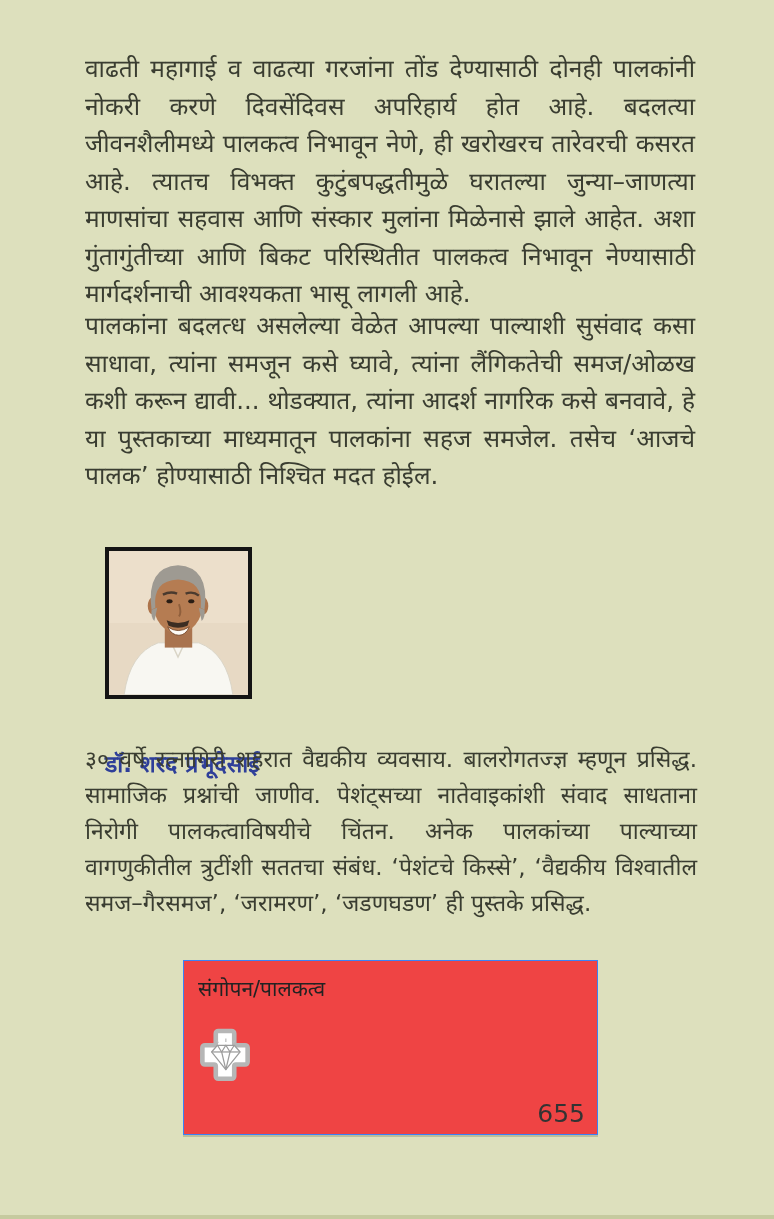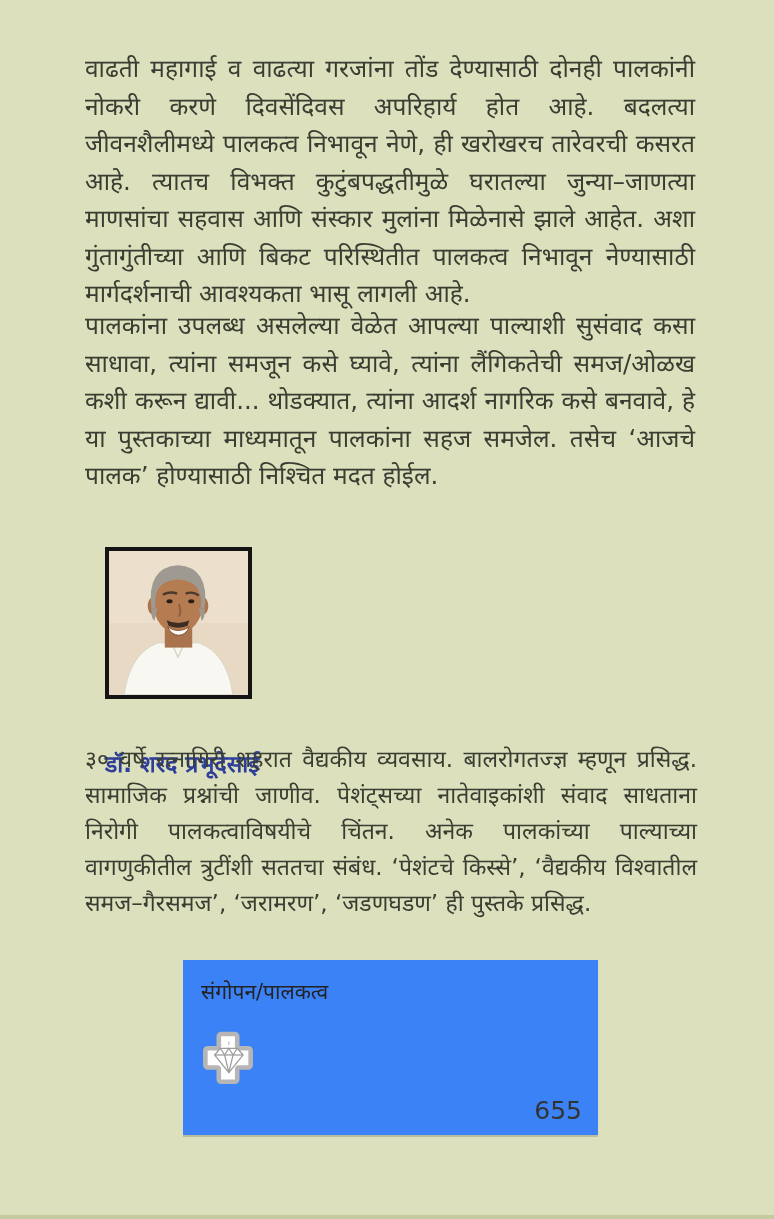--- a/index.html
+++ b/index.html
@@ -65,22 +65,22 @@
     color: #3a3d31;
     text-align: justify;
   }
 
   .pub-box {
     position: absolute;
     left: 183px;
     top: 960px;
     width: 415px;
     height: 175px;
-    background: #3b82f6;
-    border: 4px solid #3b82f6;
+    background: #ef4444;
+    border: 1px solid #3b82f6;
     box-shadow: 0 2px 0 rgba(120,125,100,0.35);
   }
   .pub-category {
     position: absolute;
     left: 14px;
     top: 13px;
     font-size: 21px;
     color: #222222;
   }
   .logo-row {
@@ -129,21 +129,21 @@
     text-align: center;
   }
 </style>
 </head>
 <body>
 
 <div class="page">
 
   <p class="blurb-para p1">वाढती महागाई व वाढत्या गरजांना तोंड देण्यासाठी दोनही पालकांनी नोकरी करणे दिवसेंदिवस अपरिहार्य होत आहे. बदलत्या जीवनशैलीमध्ये पालकत्व निभावून नेणे, ही खरोखरच तारेवरची कसरत आहे. त्यातच विभक्त कुटुंबपद्धतीमुळे घरातल्या जुन्या–जाणत्या माणसांचा सहवास आणि संस्कार मुलांना मिळेनासे झाले आहेत. अशा गुंतागुंतीच्या आणि बिकट परिस्थितीत पालकत्व निभावून नेण्यासाठी मार्गदर्शनाची आवश्यकता भासू लागली आहे.</p>
 
-  <p class="blurb-para p2">पालकांना उपलब्ध असलेल्या वेळेत आपल्या पाल्याशी सुसंवाद कसा साधावा, त्यांना समजून कसे घ्यावे, त्यांना लैंगिकतेची समज/ओळख कशी करून द्यावी... थोडक्यात, त्यांना आदर्श नागरिक कसे बनवावे, हे या पुस्तकाच्या माध्यमातून पालकांना सहज समजेल. तसेच ‘आजचे पालक’ होण्यासाठी निश्चित मदत होईल.</p>
+  <p class="blurb-para p2">पालकांना बदलत्ध असलेल्या वेळेत आपल्या पाल्याशी सुसंवाद कसा साधावा, त्यांना समजून कसे घ्यावे, त्यांना लैंगिकतेची समज/ओळख कशी करून द्यावी... थोडक्यात, त्यांना आदर्श नागरिक कसे बनवावे, हे या पुस्तकाच्या माध्यमातून पालकांना सहज समजेल. तसेच ‘आजचे पालक’ होण्यासाठी निश्चित मदत होईल.</p>
 
   <div class="author-photo">
     <svg viewBox="0 0 147 152">
       <rect width="147" height="152" fill="#e7d9c4"></rect>
       <rect width="147" height="76" fill="#ecdfcb"></rect>
 
       <path d="M16,152 Q22,108 52,97 L95,97 Q125,108 131,152 Z" fill="#f8f7f2" stroke="#d9d4c6" stroke-width="1"></path>
       <path d="M66,97 L73,112 L80,97" stroke="#d9d4c6" stroke-width="1.5" fill="none"></path>
 
       <rect x="59" y="72" width="29" height="30" fill="#a9734e"></rect>

